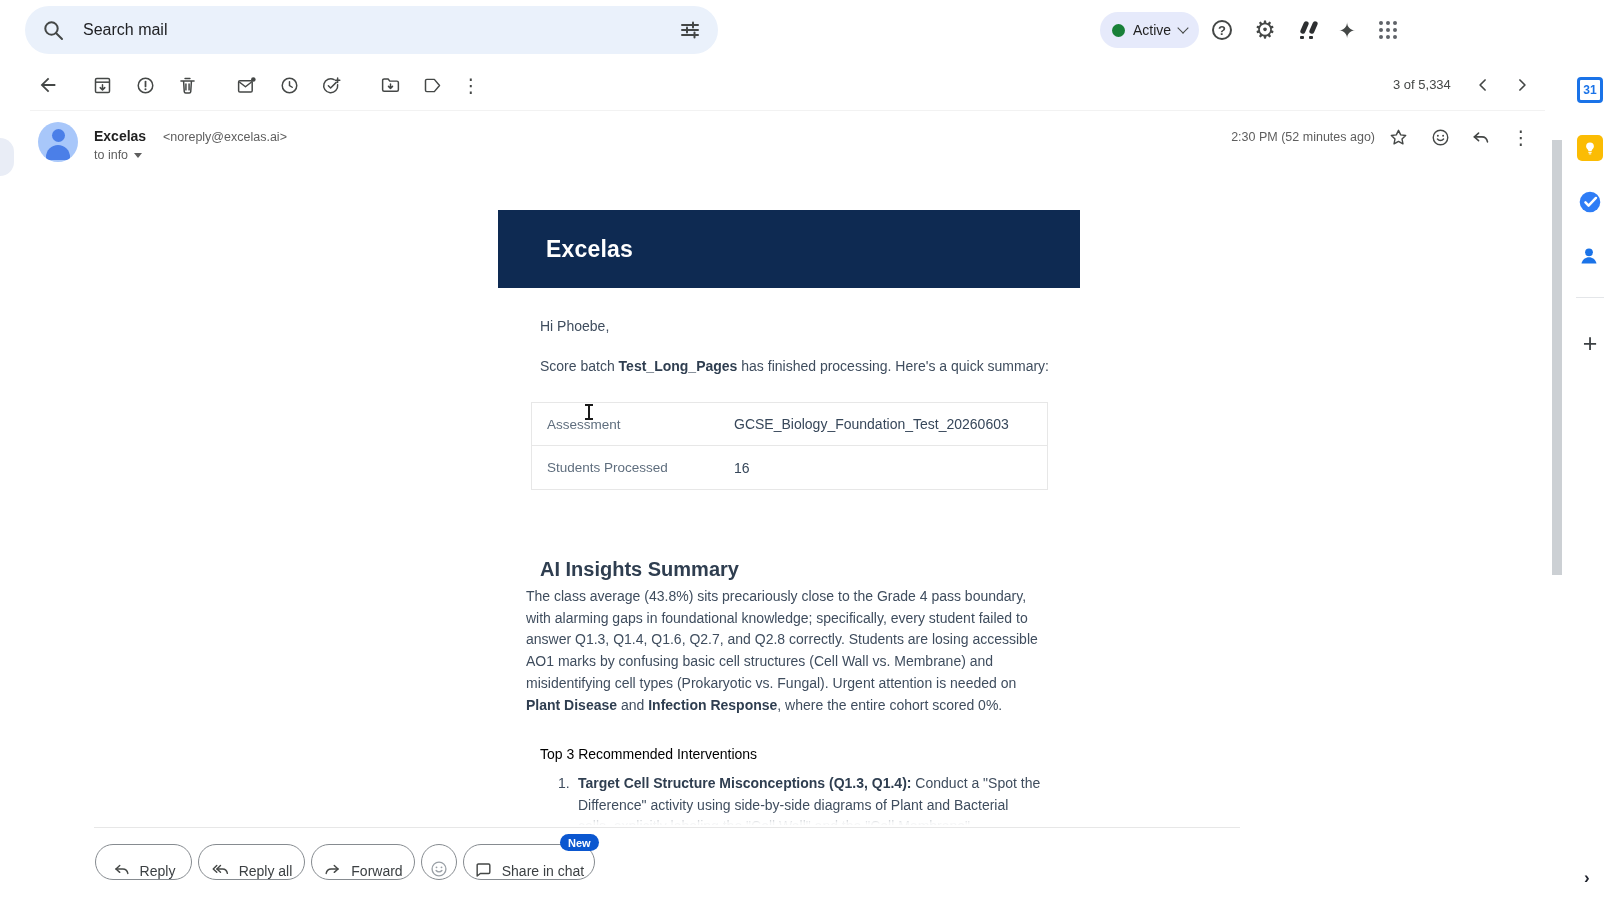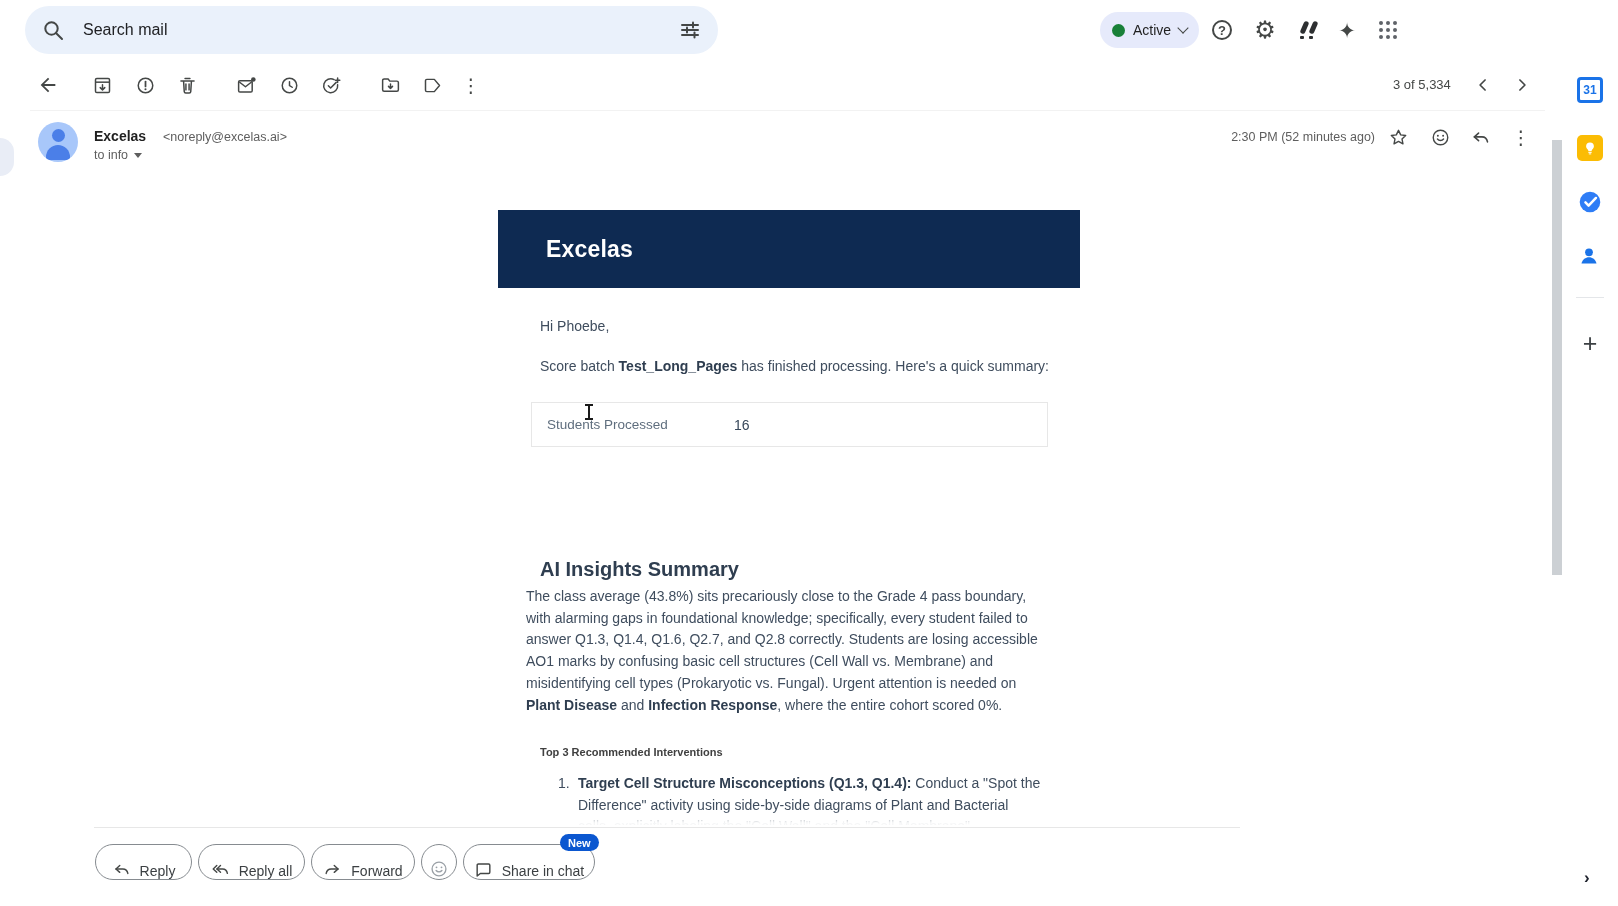--- a/index.html
+++ b/index.html
@@ -92,21 +92,21 @@
   .srow .val { font-size:14px; color:#37475a; }
   .srow .val.bold { font-weight:bold; }
 
   .text-cursor { position:absolute; left:85px; top:224px; width:11px; height:16px; }
   .text-cursor i { position:absolute; left:5px; top:0; width:1.6px; height:16px; background:#1a1a1a; }
   .text-cursor s.t { position:absolute; left:2px; top:0; width:8px; height:1.6px; background:#1a1a1a; }
   .text-cursor s.b { position:absolute; left:2px; bottom:0; width:8px; height:1.6px; background:#1a1a1a; }
 
   .insights-h { position:absolute; left:42px; top:378px; font-weight:bold; font-size:20px; color:#2f3e50; }
   .insights-p { position:absolute; left:28px; top:406px; width:516px; line-height:21.7px; }
-  .interventions-h { position:absolute; left:42px; top:566px; font-weight:bold; font-size:11px; color:#404040; }
+  .interventions-h { position:absolute; left:42px; top:566px; font-weight:normal; font-size:14px; color:#000000; }
   .list-item { position:absolute; left:54px; top:593px; width:492px; padding-left:26px; line-height:21.7px; }
   .list-item .num { position:absolute; left:6px; top:0; }
   .fade { position:absolute; left:0; top:630px; width:582px; height:15px;
           background:linear-gradient(rgba(255,255,255,0), rgba(255,255,255,.95) 85%); }
 
   
   .footer-divider { position:absolute; left:94px; top:827px; width:1146px; height:1px; background:#e7e7e7; }
   .fbtn { position:absolute; top:844px; height:36px; border:1px solid #868b90; border-radius:18px;
           background:#fff; display:flex; align-items:flex-end; justify-content:center; gap:9px;
           font-size:14px; color:#3c4043; }
@@ -314,20 +314,24 @@
 
 <div class="email-column">
   <div class="banner">
     <span class="btitle">Excelas</span>
   </div>
   <p class="greeting bodytext">Hi Phoebe,</p>
   <p class="intro bodytext"><span>Score batch </span><b>Test_Long_Pages</b><span> has finished processing. Here's a quick summary:</span></p>
 
   <div class="summary-table">
     <div class="srow">
+      <span class="lab">Assessment</span>
+      <span class="val">GCSE_Biology_Foundation_Test_20260603</span>
+    </div>
+    <div class="srow">
       <span class="lab">Students Processed</span>
       <span class="val">16</span>
     </div>
   </div>
   <span class="text-cursor">
       <i></i>
       <s class="t"></s>
       <s class="b"></s>
     </span>
 

